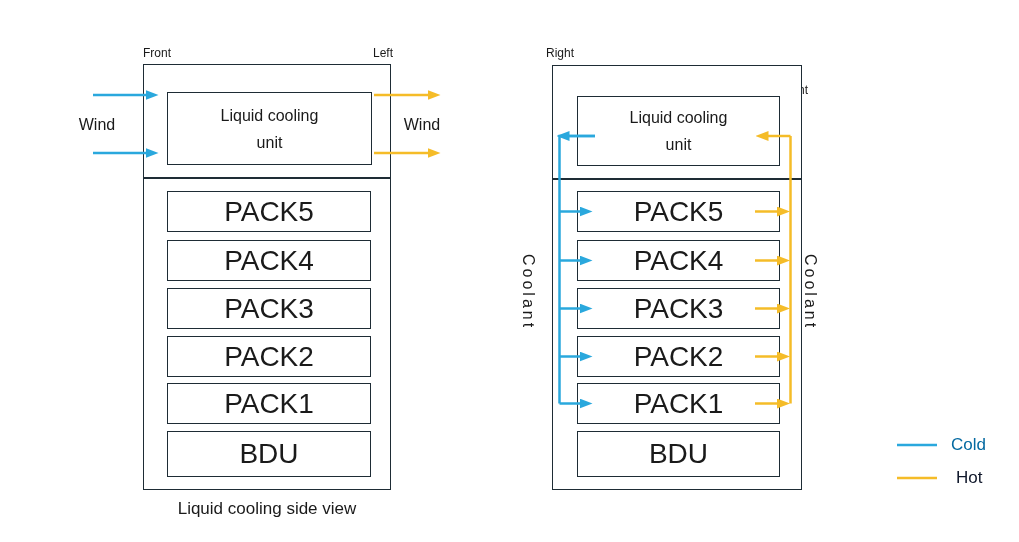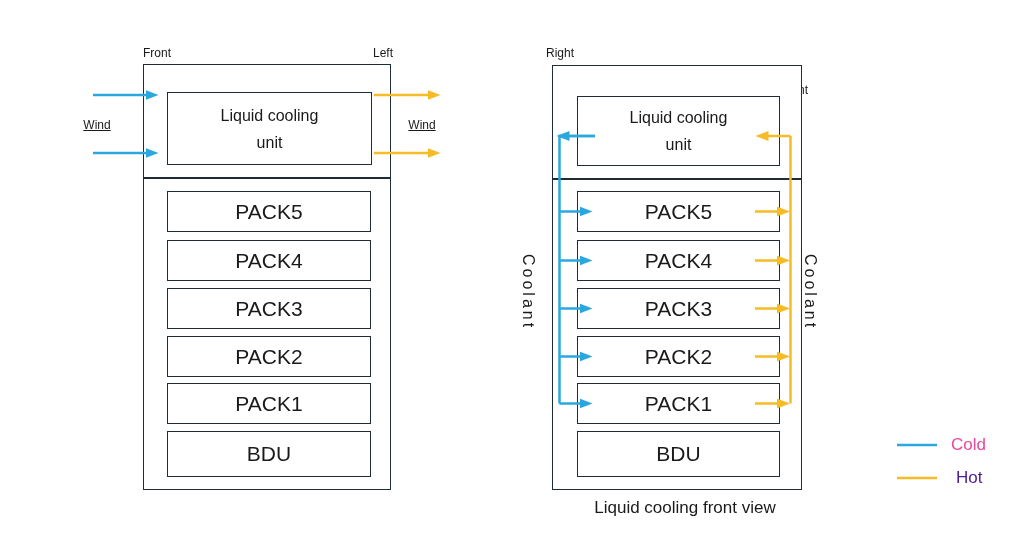--- a/index.html
+++ b/index.html
@@ -15,26 +15,26 @@
     position:absolute;box-sizing:border-box;
     border:1.5px solid #1e2c35;background:#ffffff;
   }
   .box{
     position:absolute;box-sizing:border-box;
     border:1.3px solid #1e2c35;background:#ffffff;
     display:flex;align-items:center;justify-content:center;
     text-align:center;
   }
   .unit-text{font-size:16px;line-height:27px;}
-  .pack-text{font-size:21px;}
+  .pack-text{font-size:28px;}
   .corner-label{
     position:absolute;font-size:12px;line-height:18px;height:18px;
   }
   .wind-label{
-    position:absolute;font-size:12px;line-height:18px;text-align:center;text-decoration:underline;
+    position:absolute;font-size:16px;line-height:18px;text-align:center;
   }
   .caption{
     position:absolute;font-size:17px;text-align:center;
   }
   .coolant-label{
     position:absolute;
     writing-mode:vertical-rl;
     font-size:16px;letter-spacing:3px;
     display:flex;align-items:center;justify-content:center;
   }
@@ -64,20 +64,21 @@
   <div class="box pack-text" style="left:167px;top:191px;width:204px;height:41px;">PACK5</div>
   <div class="box pack-text" style="left:167px;top:240px;width:204px;height:41px;">PACK4</div>
   <div class="box pack-text" style="left:167px;top:288px;width:204px;height:41px;">PACK3</div>
   <div class="box pack-text" style="left:167px;top:336px;width:204px;height:41px;">PACK2</div>
   <div class="box pack-text" style="left:167px;top:383px;width:204px;height:41px;">PACK1</div>
   <div class="box pack-text" style="left:167px;top:431px;width:204px;height:46px;">BDU</div>
 
   <div class="wind-label" style="left:76px;top:116px;width:42px;">Wind</div>
   <div class="wind-label" style="left:401px;top:116px;width:42px;">Wind</div>
 
+  <div class="caption" style="left:143px;top:499px;width:248px;">Liquid cooling side view</div>
 
   <div class="corner-label" style="left:546px;top:44px;width:60px;text-align:left;">Right</div>
   <div class="corner-label" style="left:748px;top:44px;width:60px;text-align:right;margin-top:37px;">Right</div>
 
   <div class="section" style="left:552px;top:65px;width:250px;height:114px;"></div>
   <div class="section" style="left:552px;top:179px;width:250px;height:311px;"></div>
 
   <div class="box unit-text" style="left:577px;top:96px;width:203px;height:70px;">
     <div>
       <div>Liquid cooling</div>
@@ -88,24 +89,23 @@
   <div class="box pack-text" style="left:577px;top:191px;width:203px;height:41px;">PACK5</div>
   <div class="box pack-text" style="left:577px;top:240px;width:203px;height:41px;">PACK4</div>
   <div class="box pack-text" style="left:577px;top:288px;width:203px;height:41px;">PACK3</div>
   <div class="box pack-text" style="left:577px;top:336px;width:203px;height:41px;">PACK2</div>
   <div class="box pack-text" style="left:577px;top:383px;width:203px;height:41px;">PACK1</div>
   <div class="box pack-text" style="left:577px;top:431px;width:203px;height:46px;">BDU</div>
 
   <div class="coolant-label" style="left:517px;top:250px;width:22px;height:84px;">Coolant</div>
   <div class="coolant-label" style="left:799px;top:250px;width:22px;height:84px;">Coolant</div>
 
-  <div class="caption" style="left:552px;top:498px;width:266px;">Liquid cooling front view</div>
 
-  <span class="legend-label" style="left: 951px; top: 436px; color: #ec4899;">Cold</span>
-  <span class="legend-label" style="left: 956px; top: 469px; color: #4c1d95;">Hot</span>
+  <span class="legend-label" style="left: 951px; top: 436px; color: #0369a1;">Cold</span>
+  <span class="legend-label" style="left: 956px; top: 469px; color: #0f172a;">Hot</span>
 
   <svg class="flow" width="1019" height="542" viewBox="0 0 1019 542">
     <defs>
       <marker id="ah-cold" orient="auto" markerUnits="userSpaceOnUse" markerWidth="13" markerHeight="10" refX="0.5" refY="5">
         <polygon points="0,0 13,5 0,10" fill="#2AA8DD"></polygon>
       </marker>
       <marker id="ah-hot" orient="auto" markerUnits="userSpaceOnUse" markerWidth="13" markerHeight="10" refX="0.5" refY="5">
         <polygon points="0,0 13,5 0,10" fill="#F5BC28"></polygon>
       </marker>
     </defs>

